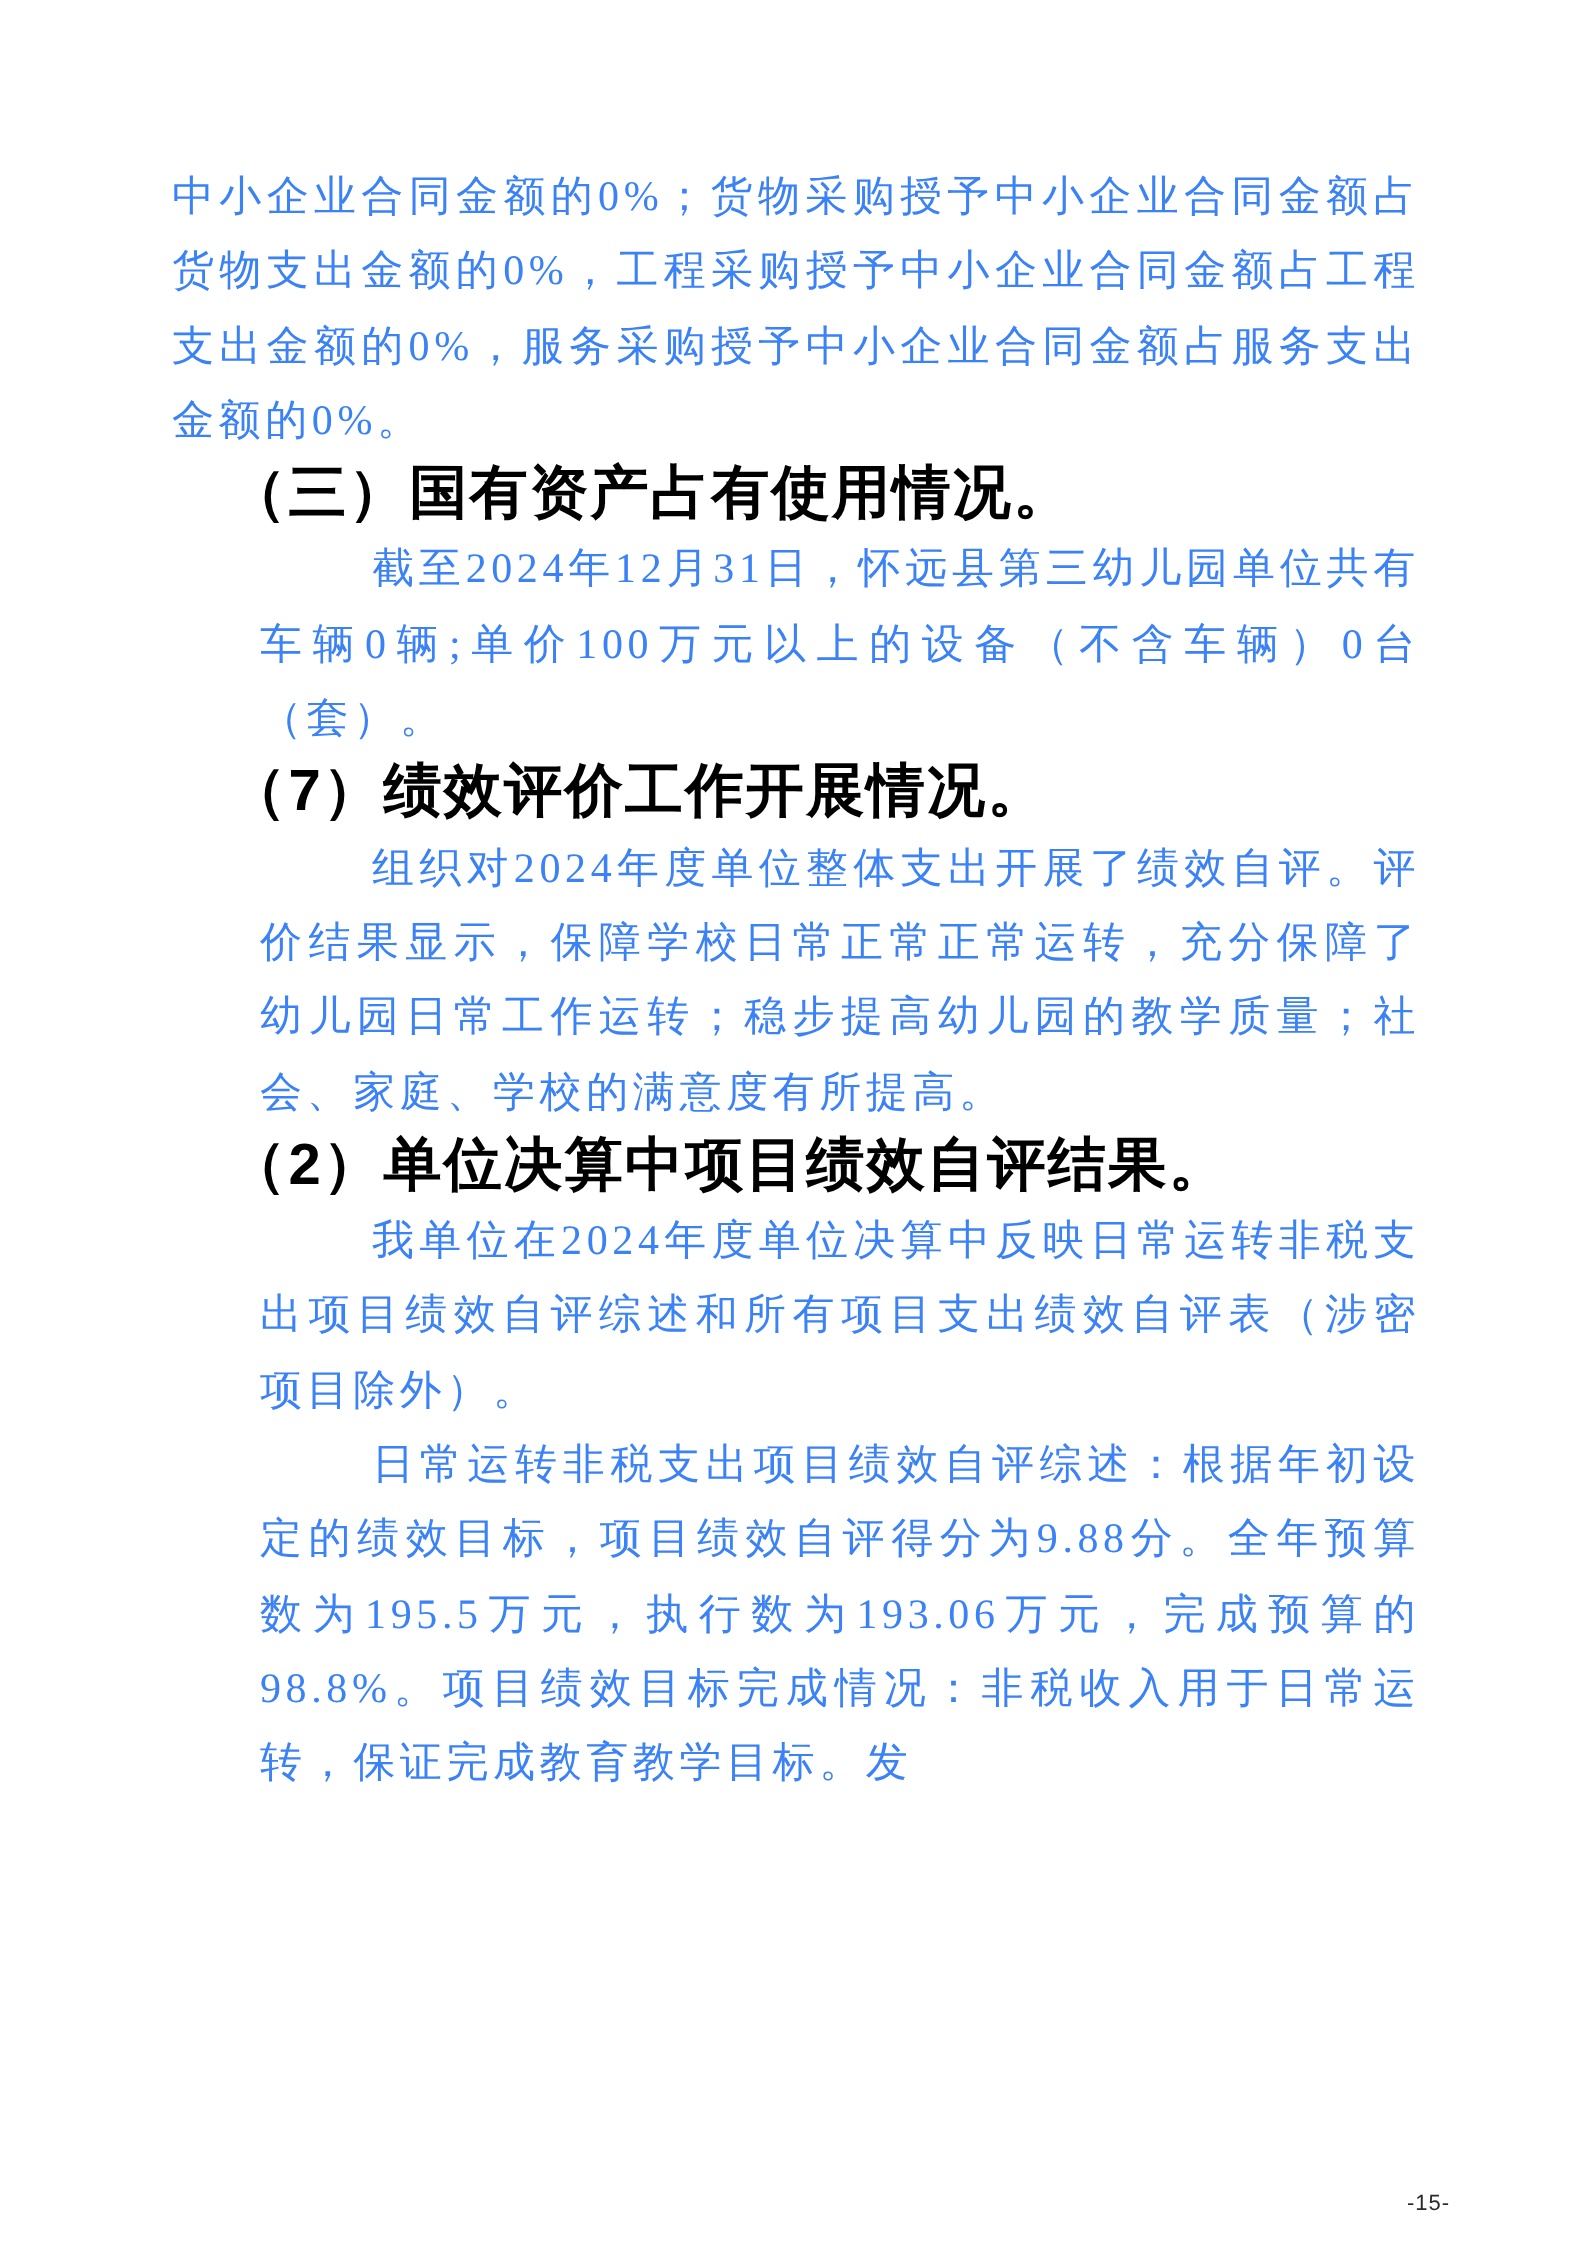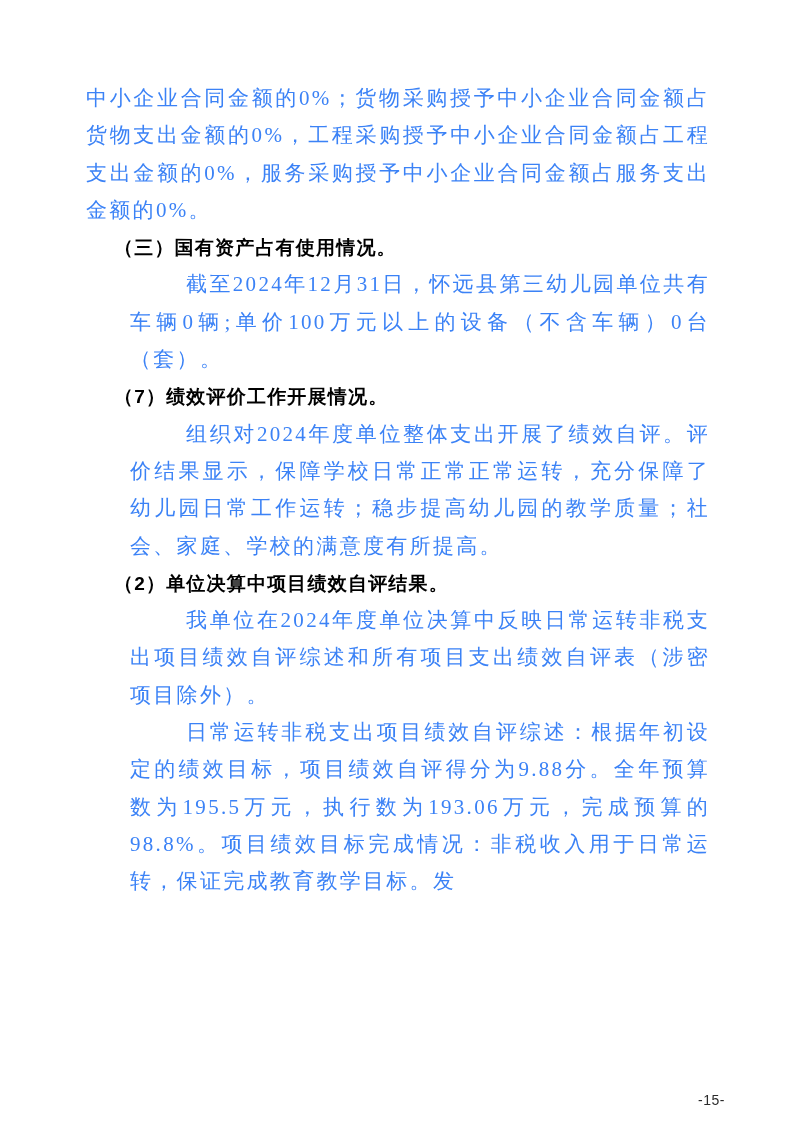--- a/index.html
+++ b/index.html
@@ -31,34 +31,34 @@
     letter-spacing: 2.3px;
     text-align: justify;
     color: #3b82f6;
     font-family: "Liberation Serif", "DejaVu Serif", serif;
   }
   .para.indent {
     text-indent: 56px;
     margin-left: 44px;
   }
   .heading {
-    font-size: 19px;
+    font-size: 29px;
     line-height: 37.3px;
     font-weight: 700;
     letter-spacing: 1.2px;
     color: #000000;
     text-indent: 28px;
     text-align: left;
     font-family: "Liberation Sans", "DejaVu Sans", sans-serif;
   }
   .footer {
     position: absolute;
     bottom: 14px;
     right: 68px;
-    font-size: 14px;
+    font-size: 11px;
     letter-spacing: 0.5px;
     color: #2b2b2b;
     font-family: "Liberation Sans", "DejaVu Sans", sans-serif;
   }
 </style>
 </head>
 <body>
 
 <div class="page">
   <div class="content">

